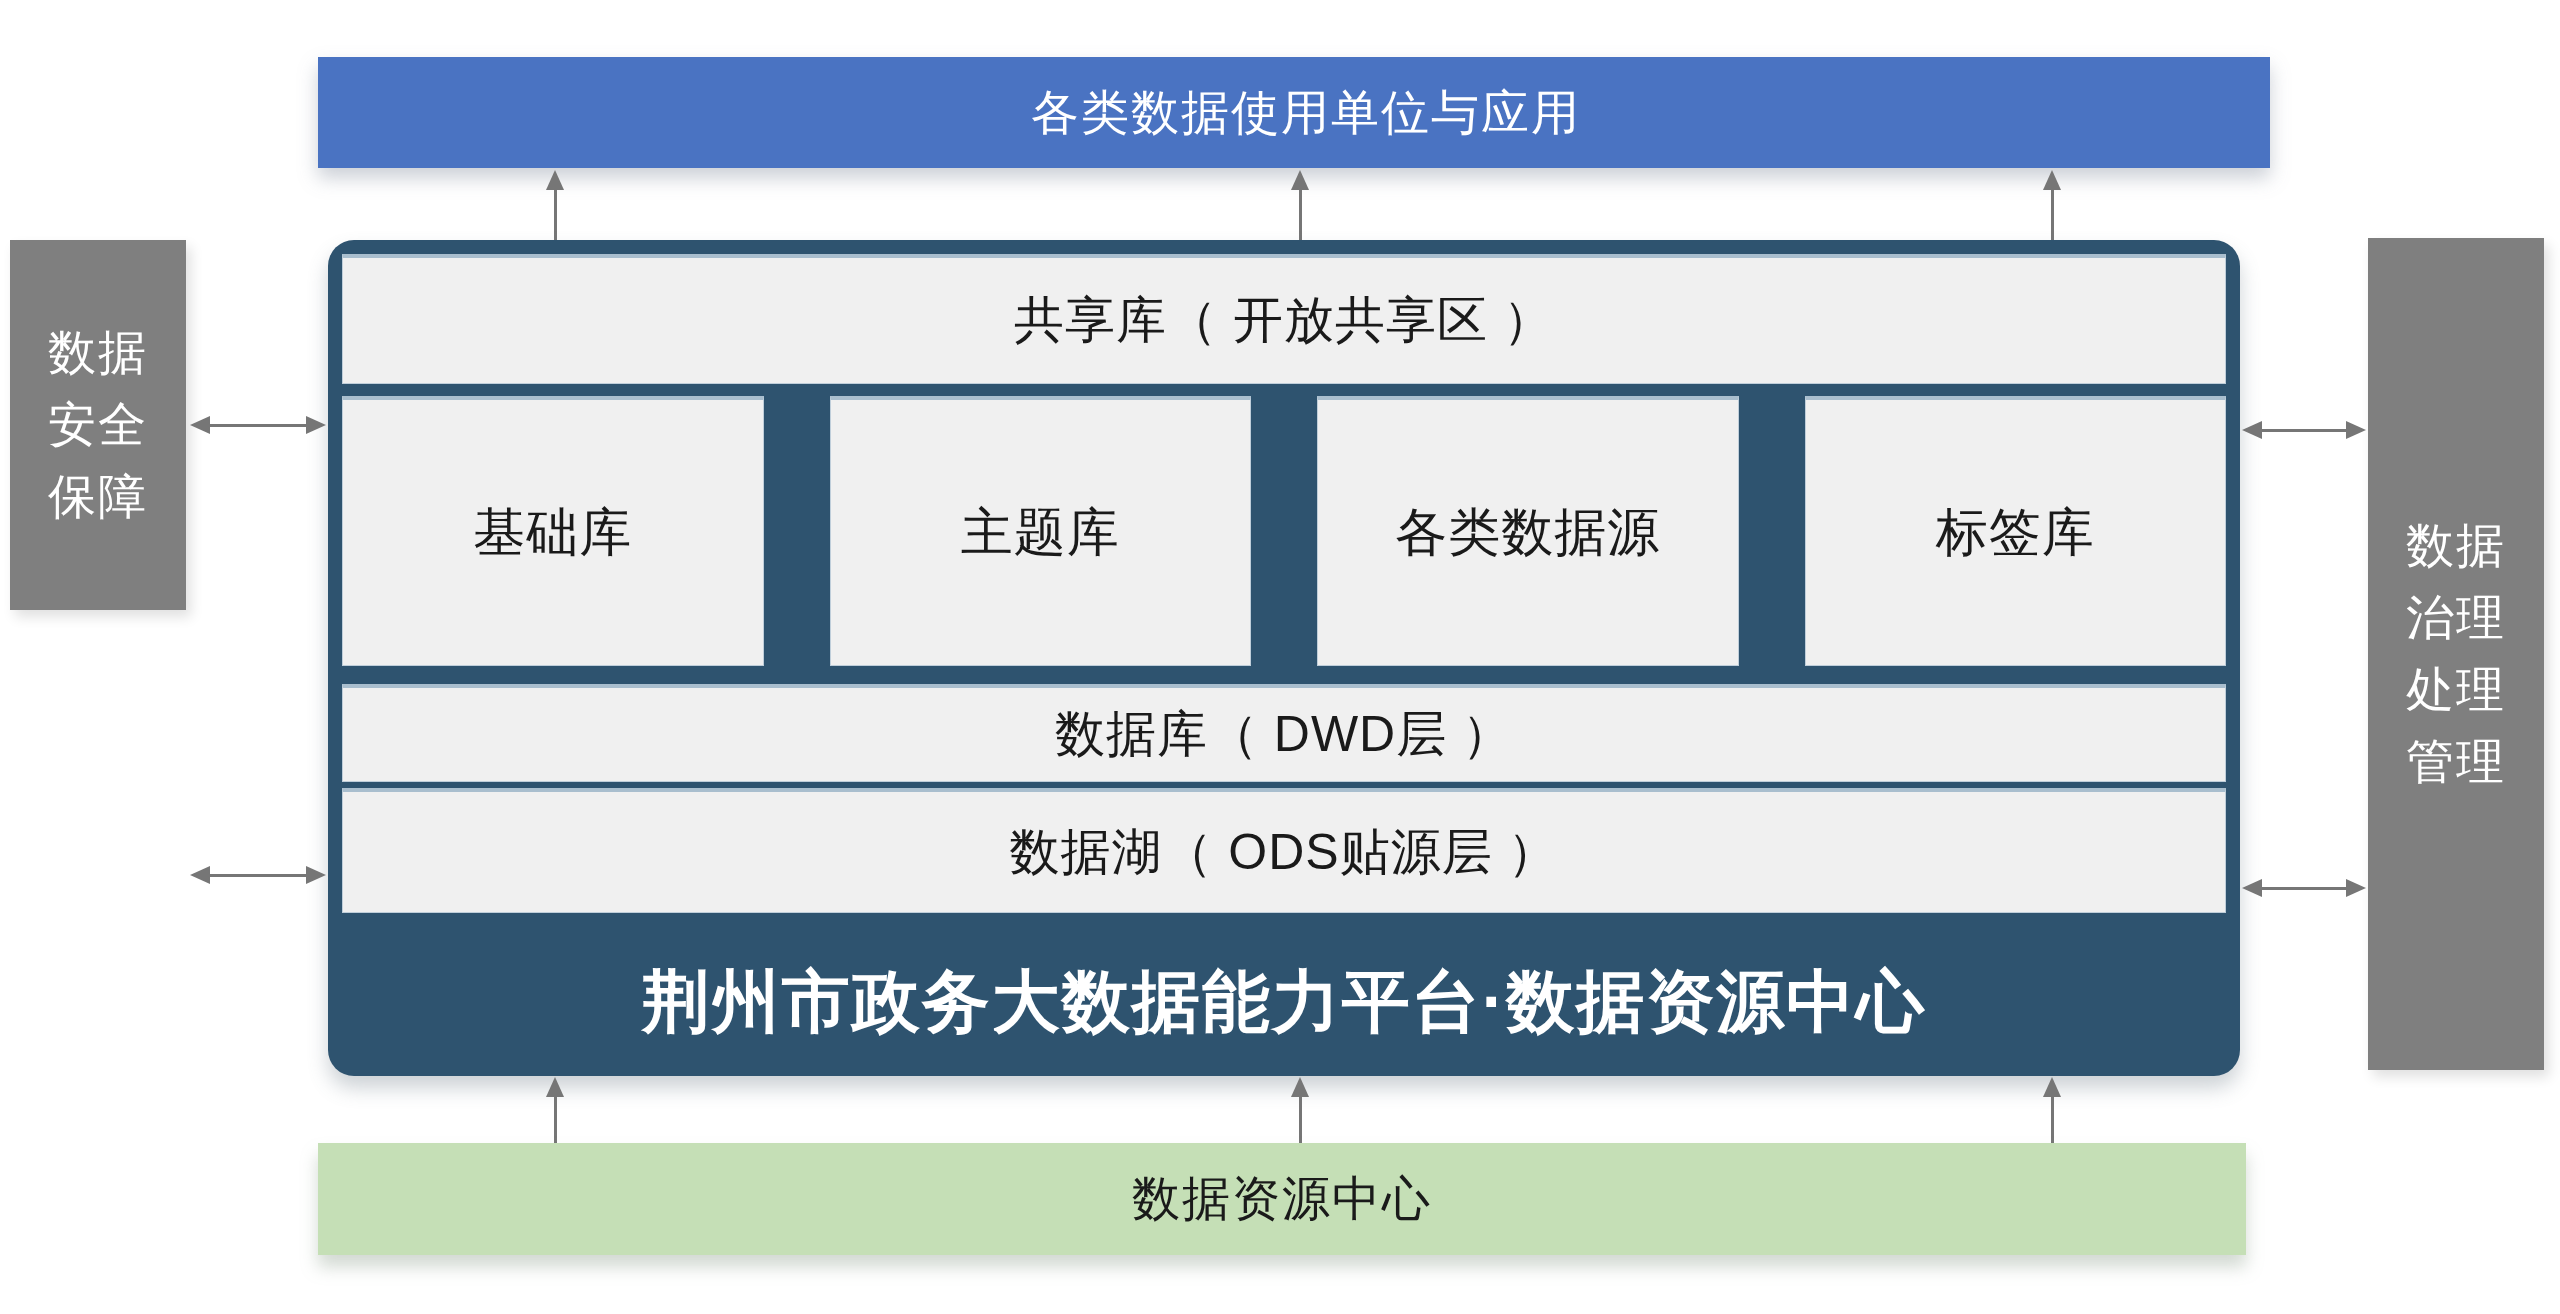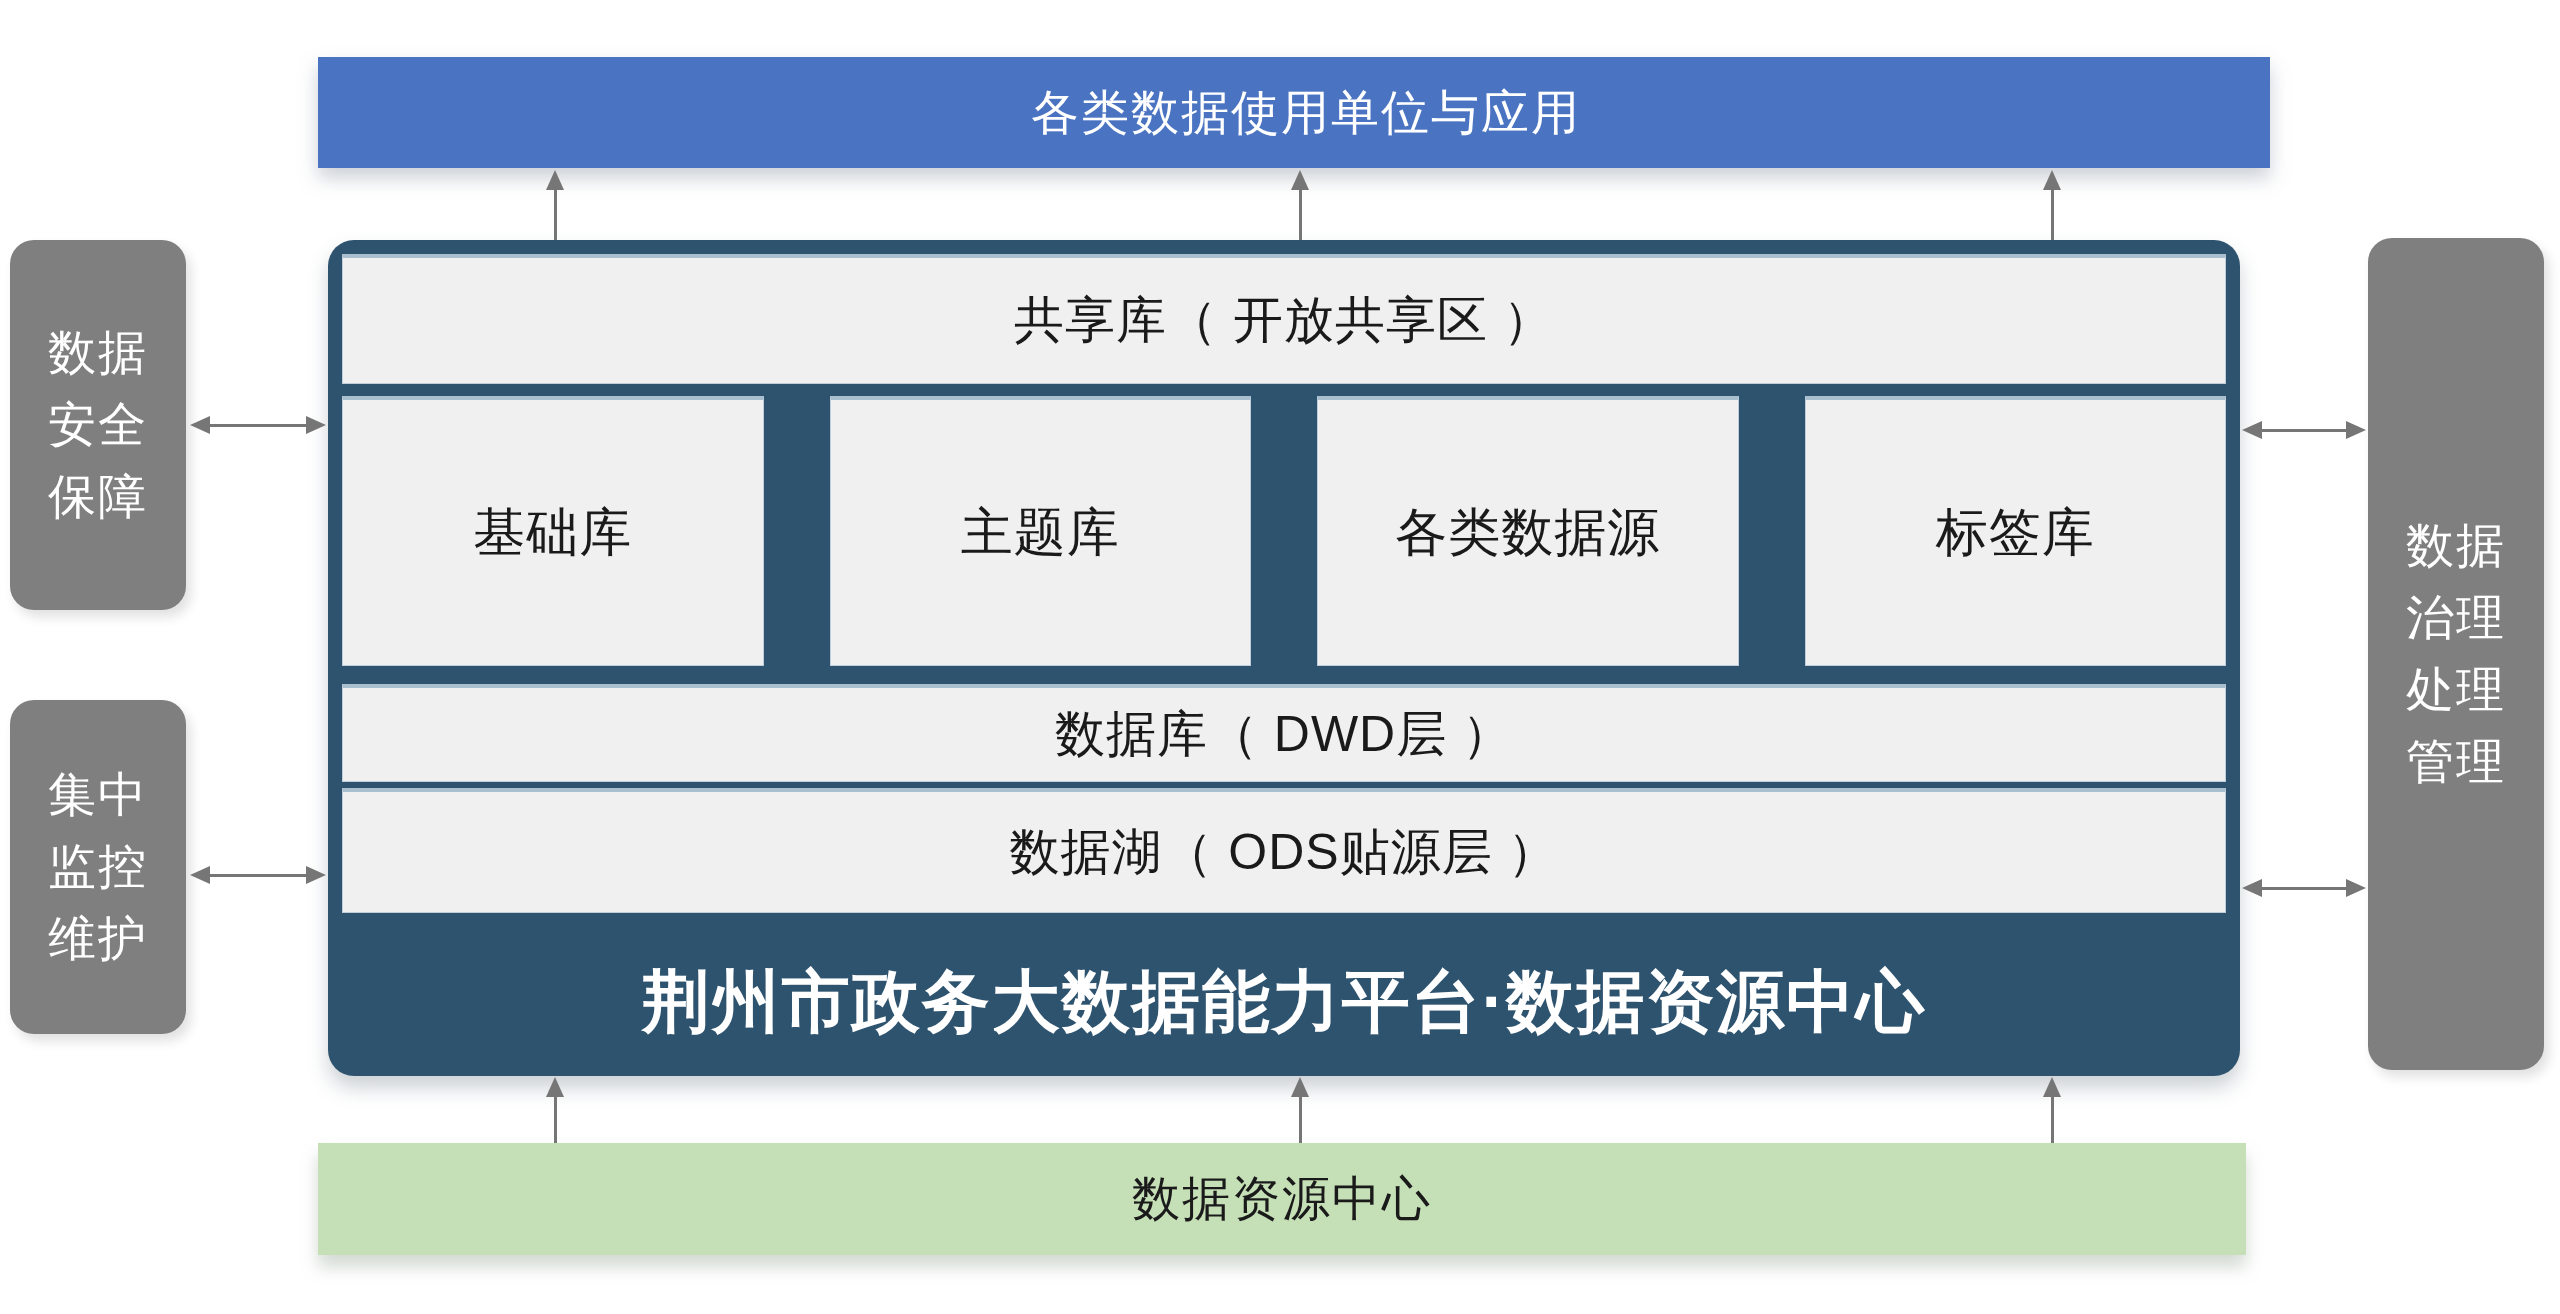--- a/index.html
+++ b/index.html
@@ -52,21 +52,20 @@
     flex:1;display:flex;align-items:center;justify-content:center;
     color:var(--text-light,#fff);font-size:68px;font-weight:bold;letter-spacing:2px;margin-top:29px;
   }
   
   .side-box{
     position:absolute;width:176px;background:var(--side-gray,#7F7F7F);
     color:var(--text-light,#fff);display:flex;flex-direction:column;
     align-items:center;justify-content:center;
     font-size:48px;line-height:1.5;letter-spacing:2px;
     box-shadow:5px 7px 12px rgba(0,0,0,.12);
-    border-radius:24px;
   }
   .side-box span{display:block;}
   .left-1{left:10px;top:240px;height:370px;}
   .left-2{left:10px;top:700px;height:334px;}
   .right-1{left:2368px;top:238px;height:832px;}
   
   .v-arrow{position:absolute;width:24px;display:flex;flex-direction:column;align-items:center;}
   .v-arrow .head{width:0;height:0;border-left:9px solid transparent;border-right:9px solid transparent;border-bottom:20px solid var(--arrow-gray,#767676);}
   .v-arrow .shaft{width:3px;flex:1;background:var(--arrow-gray,#767676);}
   .up-a{top:170px;height:70px;}
@@ -130,25 +129,20 @@
       <div class="shaft"></div>
     </div>
 
   <div class="green-bar">数据资源中心</div>
 
   <div class="side-box left-1">
     <span>数据</span>
     <span>安全</span>
     <span>保障</span>
   </div>
-  <div class="side-box left-2">
-    <span>集中</span>
-    <span>监控</span>
-    <span>维护</span>
-  </div>
 
   <div class="side-box right-1">
     <span>数据</span>
     <span>治理</span>
     <span>处理</span>
     <span>管理</span>
   </div>
 
   <div class="h-arrow ha-l1">
       <div class="head-l"></div>

